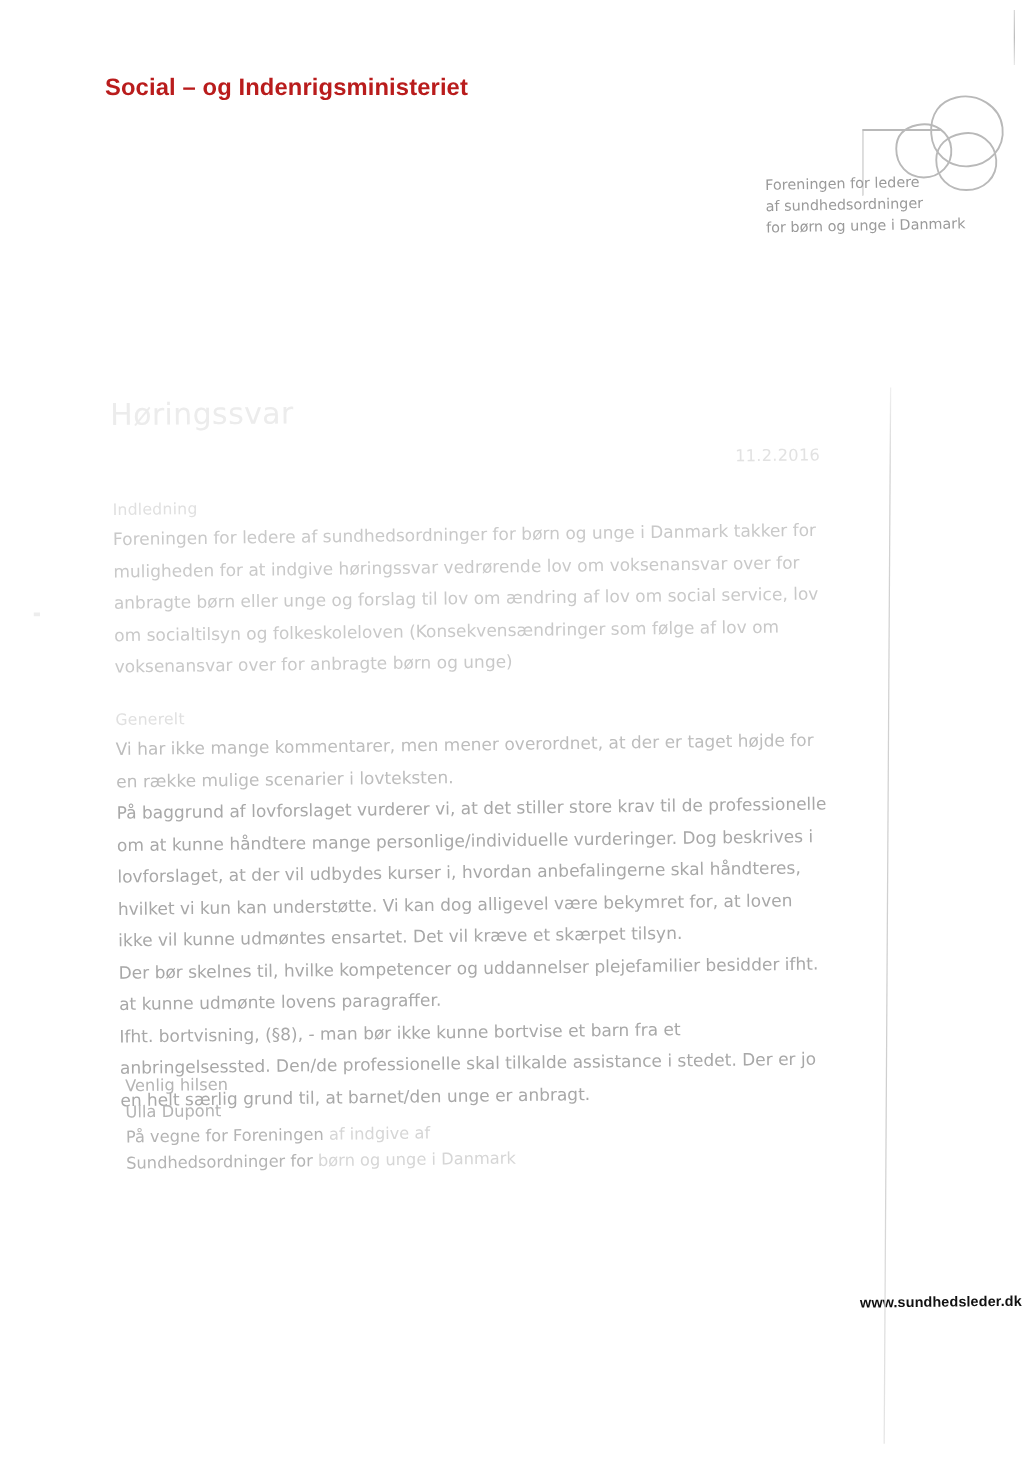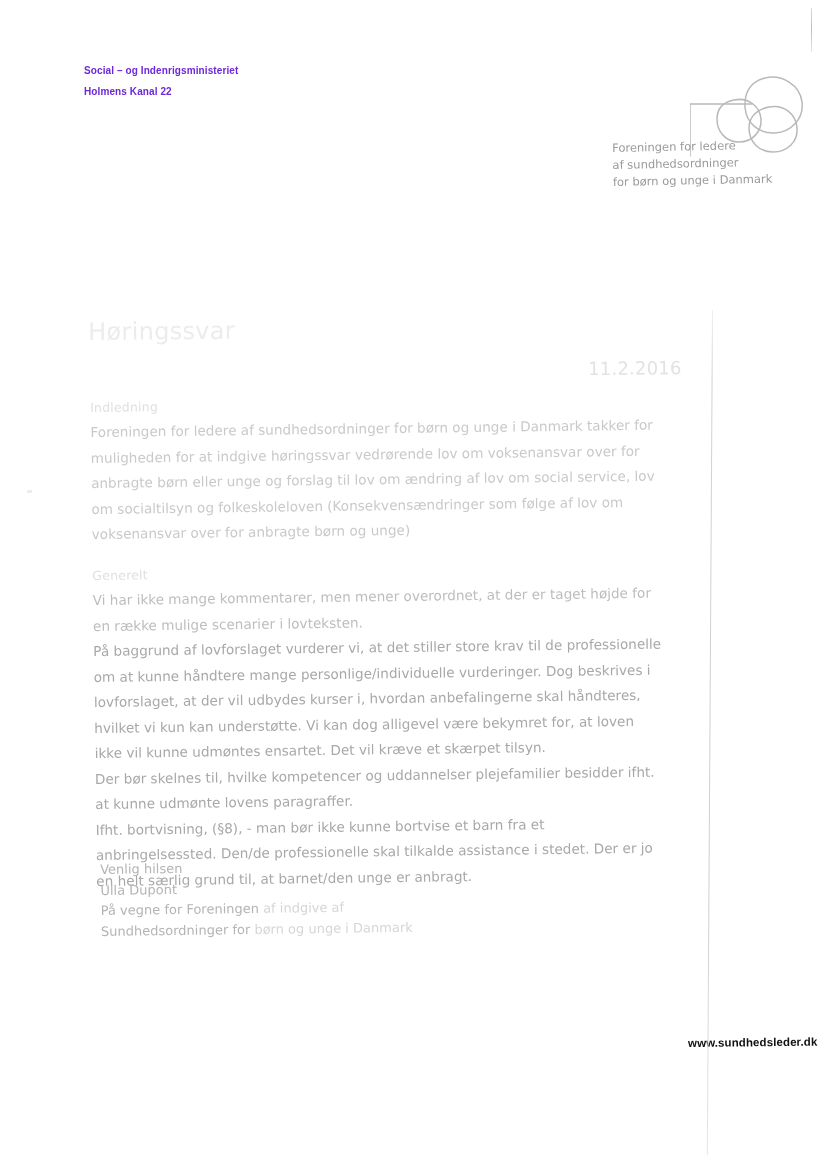--- a/index.html
+++ b/index.html
@@ -22,23 +22,23 @@
     background: #ffffff;
   }
 
   
   .address-block {
     position: absolute;
     left: 84px;
     top: 60px;
     font-family: "Liberation Sans", sans-serif;
     font-weight: bold;
-    font-size: 10px;
+    font-size: 19px;
     line-height: 21px;
-    color: #6d28d9;
+    color: #b91c1c;
     letter-spacing: 0.1px;
   }
   .address-line { white-space: pre; }
 
   
   .logo-wrap {
     position: absolute;
     left: 600px;
     top: 72px;
     width: 215px;
@@ -75,21 +75,21 @@
     color: #ececec;
     letter-spacing: 0.3px;
     transform: rotate(-0.5deg);
     transform-origin: left top;
   }
   .doc-date {
     position: absolute;
     left: 588px;
     top: 358px;
     font-family: "DejaVu Sans", sans-serif;
-    font-size: 18px;
+    font-size: 13px;
     color: #e2e2e2;
     letter-spacing: 0.2px;
     transform: rotate(-0.6deg);
     transform-origin: left top;
   }
 
   
   .body-area {
     position: absolute;
     left: 90px;
@@ -171,21 +171,20 @@
     background: #ededed;
   }
 </style>
 </head>
 <body>
 
 <div class="page">
 
   <div class="address-block">
     <div class="address-line">Social – og Indenrigsministeriet</div>
-    <div class="address-line">Holmens Kanal 22</div>
   </div>
 
   <div class="logo-wrap">
     <div class="logo-mark">
       <svg width="125" height="90" viewBox="0 0 125 90" fill="none" aria-hidden="true">
         <g stroke="#b9b9b9" stroke-width="1.5" fill="none" stroke-linecap="round">
           <path d="M75 6 C92 2 110 13 112 30 C114 47 101 60 85 61 C69 62 56 51 55 35 C54 19 62 9 75 6 Z"></path>
           <path d="M44 28 C58 25 70 34 71 47 C72 60 62 70 49 70 C36 70 27 60 27 47 C27 36 34 30 44 28 Z"></path>
           <path d="M79 35 C94 32 106 42 107 56 C108 70 97 80 83 80 C69 80 59 70 59 56 C59 44 68 37 79 35 Z"></path>
           <path d="M0 32 L0 84"></path>

